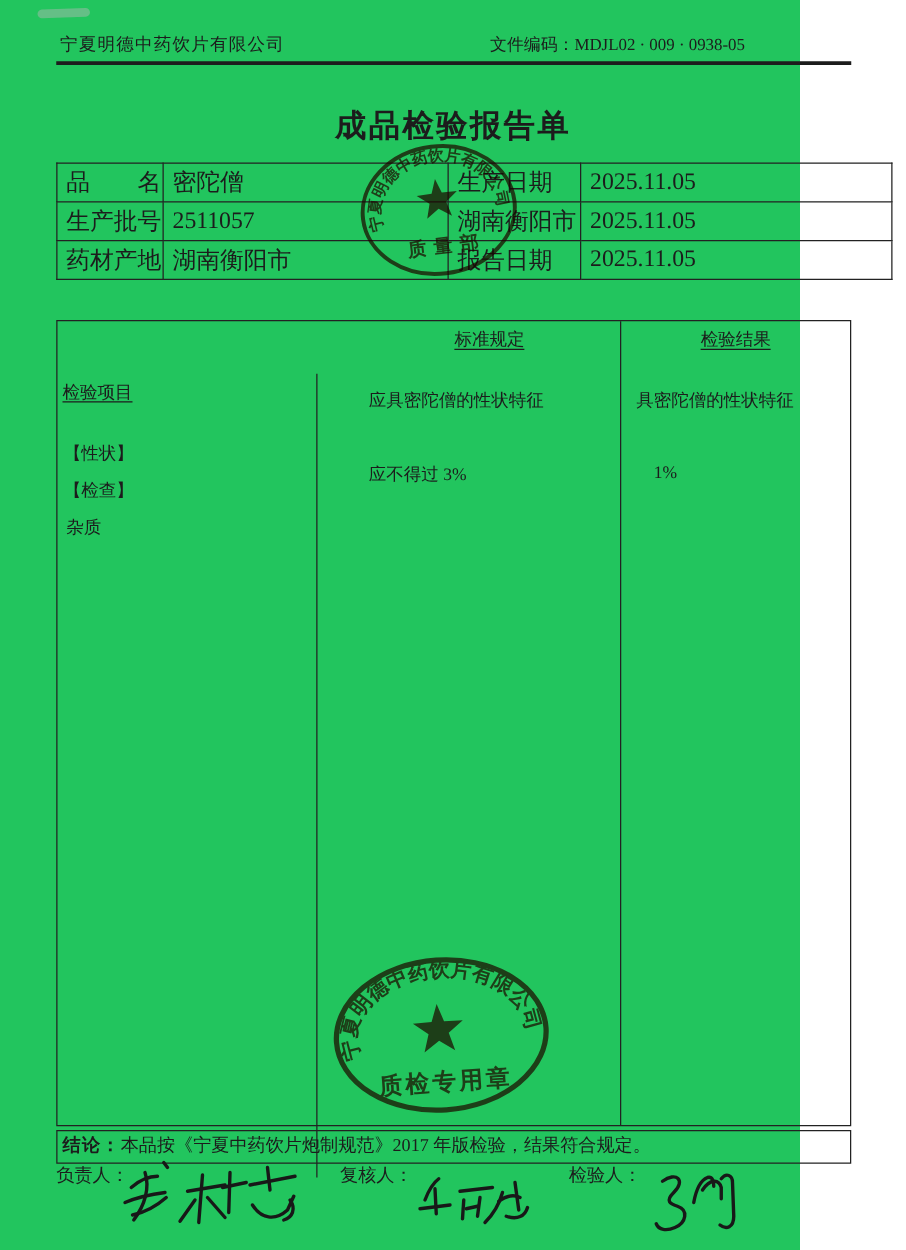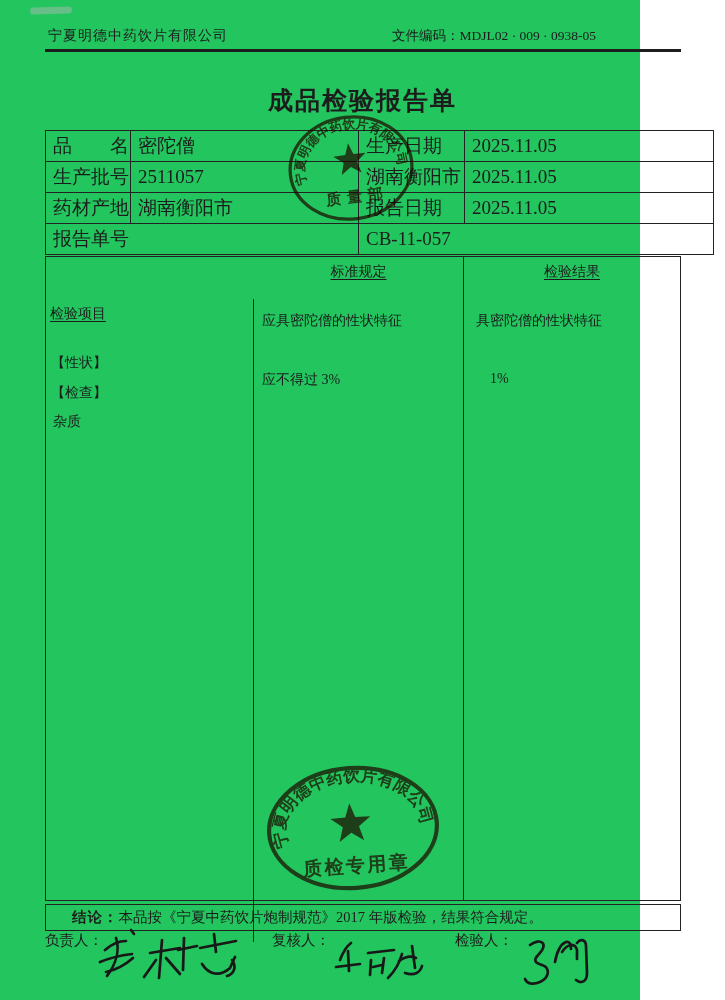--- a/index.html
+++ b/index.html
@@ -32,32 +32,32 @@
   table.info td{border:1.4px solid #222;height:30px;padding:0 0 0 7px;white-space:nowrap;overflow:hidden;}
   td.c1{width:77px;}  td.c2{width:220px;} td.c3{width:98px;} td.c4{width:241px;}
 
   
   .inspect{
     position:absolute;left:45px;top:256px;width:636px;height:645px;
     border:1.4px solid #222;box-sizing:border-box;display:flex;font-size:14px;
   }
   .icol{position:relative;height:100%;box-sizing:border-box;}
   .icol1{width:208px;border-right:1.4px solid #222;margin-top:42px;}
-  .icol2{width:210px;border-right:1.4px solid #222;}
+  .icol2{width:210px;border-right:1.4px solid #222;margin-left:33px;}
   .icol3{flex:1;}
   .ihead{position:absolute;top:6px;text-decoration:underline;text-underline-offset:3px;white-space:nowrap;}
   .ihead.left{left:4px;}
   .ihead.center{left:0;width:100%;text-align:center;}
   .cellline{position:absolute;white-space:nowrap;}
 
   
   .conclusion{
     position:absolute;left:45px;top:904px;width:636px;height:27px;
     border:1.4px solid #222;box-sizing:border-box;
-    font-size:14.5px;line-height:24px;padding-left:26px;white-space:nowrap;
+    font-size:14.5px;line-height:24px;padding-left:4px;white-space:nowrap;
   }
   .conclusion b{letter-spacing:1px;}
 
   
   .sigrow{position:absolute;top:931px;left:0;width:725px;font-size:14.5px;}
   .siglabel{position:absolute;white-space:nowrap;}
   .sl1{left:45px;} .sl2{left:272px;} .sl3{left:455px;}
 
   
   svg.stamp{position:absolute;mix-blend-mode:multiply;opacity:.9;pointer-events:none;}
@@ -91,24 +91,20 @@
       <td>2511057</td>
       <td>湖南衡阳市</td>
       <td>2025.11.05</td>
     </tr>
     <tr>
       <td>药材产地</td>
       <td>湖南衡阳市</td>
       <td>报告日期</td>
       <td>2025.11.05</td>
     </tr>
-    <tr>
-      <td colspan="2">报告单号</td>
-      <td colspan="2">CB-11-057</td>
-    </tr>
   </tbody>
     </table>
 
   <div class="inspect">
     <div class="icol icol1">
       <div class="ihead left">检验项目</div>
       <div class="cellline" style="left:5px;top:55px;">【性状】</div>
       <div class="cellline" style="left:5px;top:85px;">【检查】</div>
       <div class="cellline" style="left:7px;top:114px;">杂质</div>
     </div>

